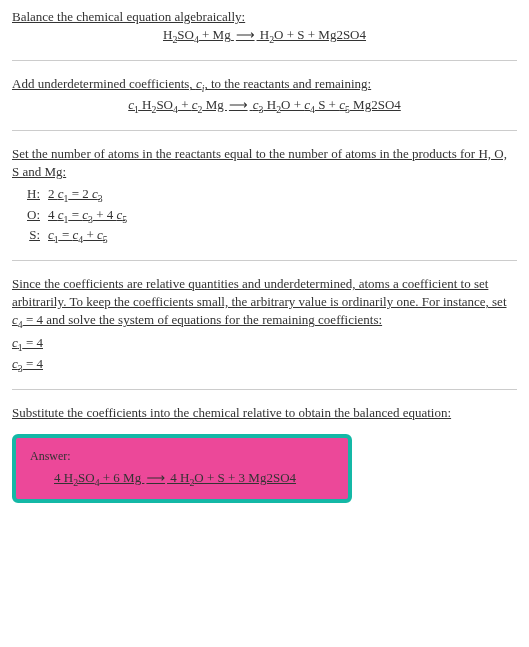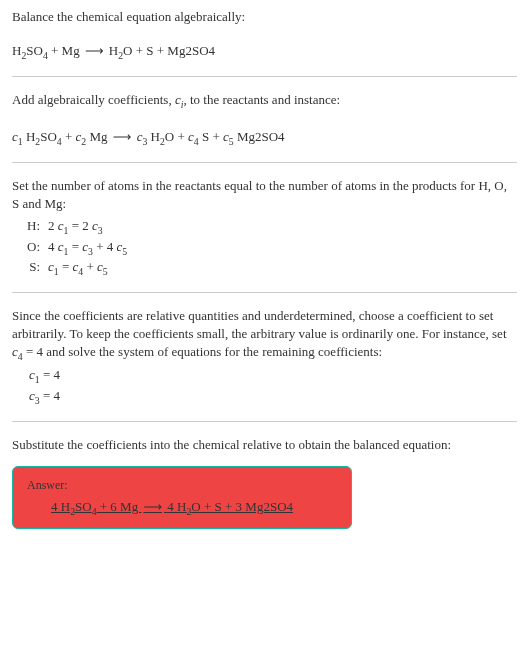--- a/index.html
+++ b/index.html
@@ -11,28 +11,30 @@
       font-family: Georgia, 'Times New Roman', serif;
       background: #ffffff;
       color: #333333;
       width: 529px;
       padding: 8px 12px;
       font-size: 13px;
       line-height: 1.4;
     }
     .section {
       margin-bottom: 12px;
+      text-decoration: underline;
     }
     .divider {
       border: none;
       border-top: 1px solid #cccccc;
       margin: 14px 0;
     }
     .equation-line {
-      margin-top: 16px;
+      margin-top: 0;
+      text-align: center;
     }
     .sub {
       vertical-align: sub;
       font-size: 0.75em;
     }
     .sub-italic {
       vertical-align: sub;
       font-size: 0.75em;
       font-style: italic;
     }
@@ -50,30 +52,29 @@
       display: flex;
       align-items: baseline;
     }
     .atom-label {
       width: 28px;
       text-align: right;
       padding-right: 8px;
     }
     .solutions {
       margin-top: 2px;
-      margin-left: 17px;
     }
     .solution-line {
       margin-top: 1px;
     }
     .answer-box {
-      border: 1px solid #14b8a6;
+      border: 4px solid #14b8a6;
       border-radius: 6px;
       padding: 10px 14px;
-      background: #ef4444;
+      background: #ec4899;
       display: inline-block;
       min-width: 340px;
     }
     .answer-label {
       font-size: 12px;
       margin-bottom: 4px;
     }
     .answer-equation {
       padding-left: 24px;
       text-decoration: underline;
@@ -90,21 +91,21 @@
   <div class="equation-line">
     <span>H</span><span class="sub">2</span><span>SO</span><span class="sub">4</span><span> + Mg </span><span class="arrow">⟶</span><span> H</span><span class="sub">2</span><span>O + S + Mg2SO4</span>
   </div>
 </div>
 
 <hr class="divider">
 
 
 <div class="section">
   <div>
-    <span>Add algebraically coefficients, </span><span class="italic">c</span><span class="sub-italic">i</span><span>, to the reactants and instance:</span>
+    <span>Add underdetermined coefficients, </span><span class="italic">c</span><span class="sub-italic">i</span><span>, to the reactants and remaining:</span>
   </div>
   <div class="equation-line">
     <span class="italic">c</span><span class="sub">1</span><span> H</span><span class="sub">2</span><span>SO</span><span class="sub">4</span><span> + </span><span class="italic">c</span><span class="sub">2</span><span> Mg </span><span class="arrow">⟶</span> <span class="italic">c</span><span class="sub">3</span><span> H</span><span class="sub">2</span><span>O + </span><span class="italic">c</span><span class="sub">4</span><span> S + </span><span class="italic">c</span><span class="sub">5</span><span> Mg2SO4</span>
   </div>
 </div>
 
 <hr class="divider">
 
 
 <div class="section">
@@ -123,21 +124,21 @@
       <div><span></span><span class="italic">c</span><span class="sub">1</span><span> = </span><span class="italic">c</span><span class="sub">4</span><span> + </span><span class="italic">c</span><span class="sub">5</span></div>
     </div>
   </div>
 </div>
 
 <hr class="divider">
 
 
 <div class="section">
   <div>
-    <span>Since the coefficients are relative quantities and underdetermined, choose a coefficient to set arbitrarily. To keep the coefficients small, the arbitrary value is ordinarily one. For instance, set </span><span class="italic">c</span><span class="sub">4</span><span> = 4 and solve the system of equations for the remaining coefficients:</span>
+    <span>Since the coefficients are relative quantities and underdetermined, atoms a coefficient to set arbitrarily. To keep the coefficients small, the arbitrary value is ordinarily one. For instance, set </span><span class="italic">c</span><span class="sub">4</span><span> = 4 and solve the system of equations for the remaining coefficients:</span>
   </div>
   <div class="solutions">
     <div class="solution-line"><span class="italic">c</span><span class="sub">1</span><span> = 4</span></div>
     <div class="solution-line"><span class="italic">c</span><span class="sub">3</span><span> = 4</span></div>
   </div>
 </div>
 
 <hr class="divider">
 
 

